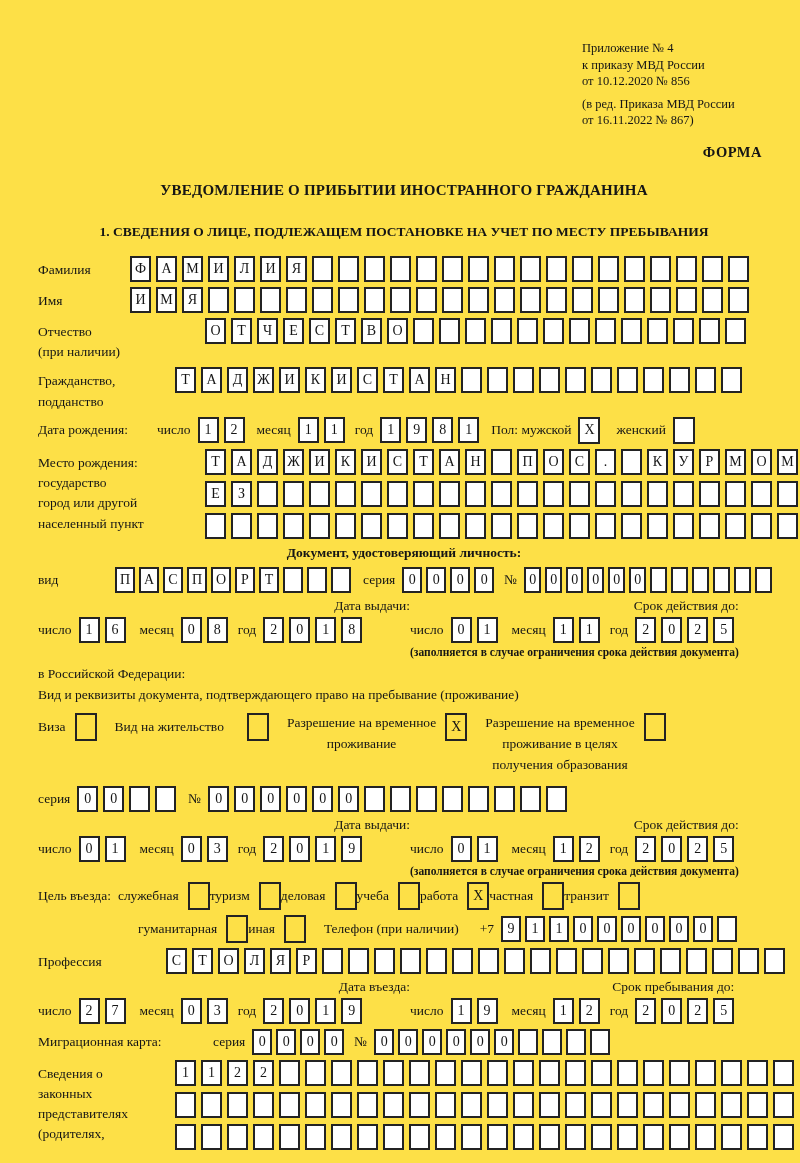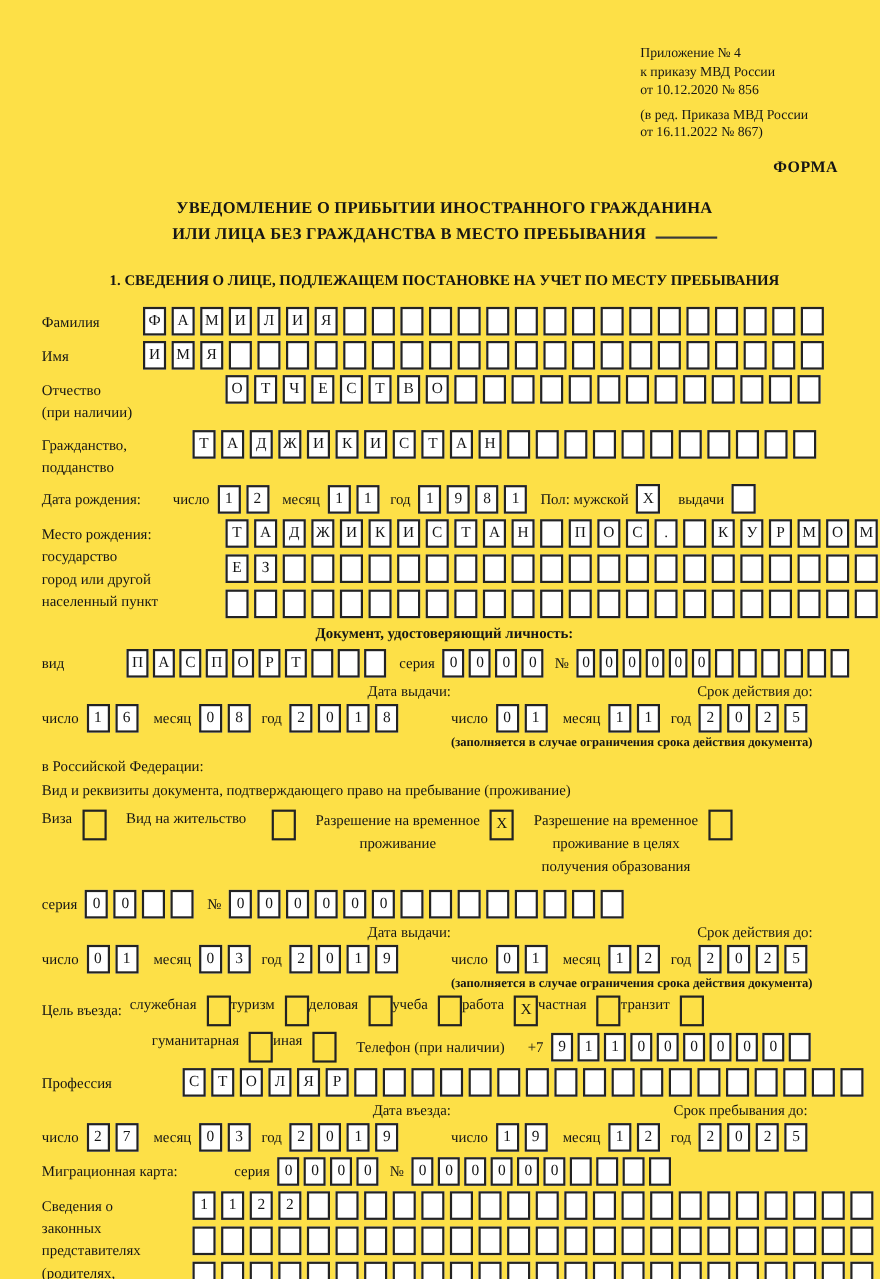--- a/index.html
+++ b/index.html
@@ -29,21 +29,21 @@
   .stack>div{line-height:1.5;}
   .center-bold{text-align:center;font-weight:bold;margin:6px 0 6px;}
   .dategrid{display:flex;margin-bottom:5px;}
   .dg-left{width:372px;flex:none;}
   .dg-right{flex:none;}
   .dg-head{text-align:right;margin-bottom:3px;}
   .dmy{display:flex;align-items:center;}
   .dg-note{font-size:11.5px;text-align:center;margin-top:3px;white-space:nowrap;font-weight:bold;}
   .textline{line-height:1.6;}
   .stay-opts{display:flex;align-items:flex-start;margin:7px 0 10px;}
-  .opt{display:flex;align-items:flex-start;}
+  .opt{display:flex;align-items:center;}
   .opt-top{display:flex;align-items:flex-start;}
   .opt .t,.opt-top .t{margin-right:9px;}
   .opt-top .txt{text-align:center;line-height:1.55;margin-right:9px;}
   .purp .opt{}
 </style>
 </head>
 <body>
 
 <div class="page">
 
@@ -54,23 +54,20 @@
     <div class="rev">
       <div>(в ред. Приказа МВД России</div>
       <div>от 16.11.2022 № 867)</div>
     </div>
   </div>
 
   <div class="forma">ФОРМА</div>
 
   <div class="title">
     <div>УВЕДОМЛЕНИЕ О ПРИБЫТИИ ИНОСТРАННОГО ГРАЖДАНИНА</div>
-    <div>
-      <span>ИЛИ ЛИЦА БЕЗ ГРАЖДАНСТВА В МЕСТО ПРЕБЫВАНИЯ</span><span class="blank-line"></span>
-    </div>
   </div>
 
   <div class="sec-head">1. СВЕДЕНИЯ О ЛИЦЕ, ПОДЛЕЖАЩЕМ ПОСТАНОВКЕ НА УЧЕТ ПО МЕСТУ ПРЕБЫВАНИЯ</div>
 
   <div class="frow">
     <div class="flabel w92">Фамилия</div>
     <div class="cells">
         <span class="cell">Ф</span>
         <span class="cell">А</span>
         <span class="cell">М</span>
@@ -203,21 +200,21 @@
       </div>
     <span class="lbl ml10">год</span>
     <div class="cells">
         <span class="cell">1</span>
         <span class="cell">9</span>
         <span class="cell">8</span>
         <span class="cell">1</span>
       </div>
     <span class="lbl ml12">Пол: мужской</span>
     <span class="cell cb">X</span>
-    <span class="lbl ml14" style="margin-left:16px;">выдачи</span>
+    <span class="lbl ml14" style="margin-left:16px;">женский</span>
     <span class="cell cb"></span>
   </div>
 
   <div class="frow" style="margin-top:3px;">
     <div class="flabel w167 stack">
       <div>Место рождения:</div>
       <div>государство</div>
       <div>город или другой</div>
       <div>населенный пункт</div>
     </div>

